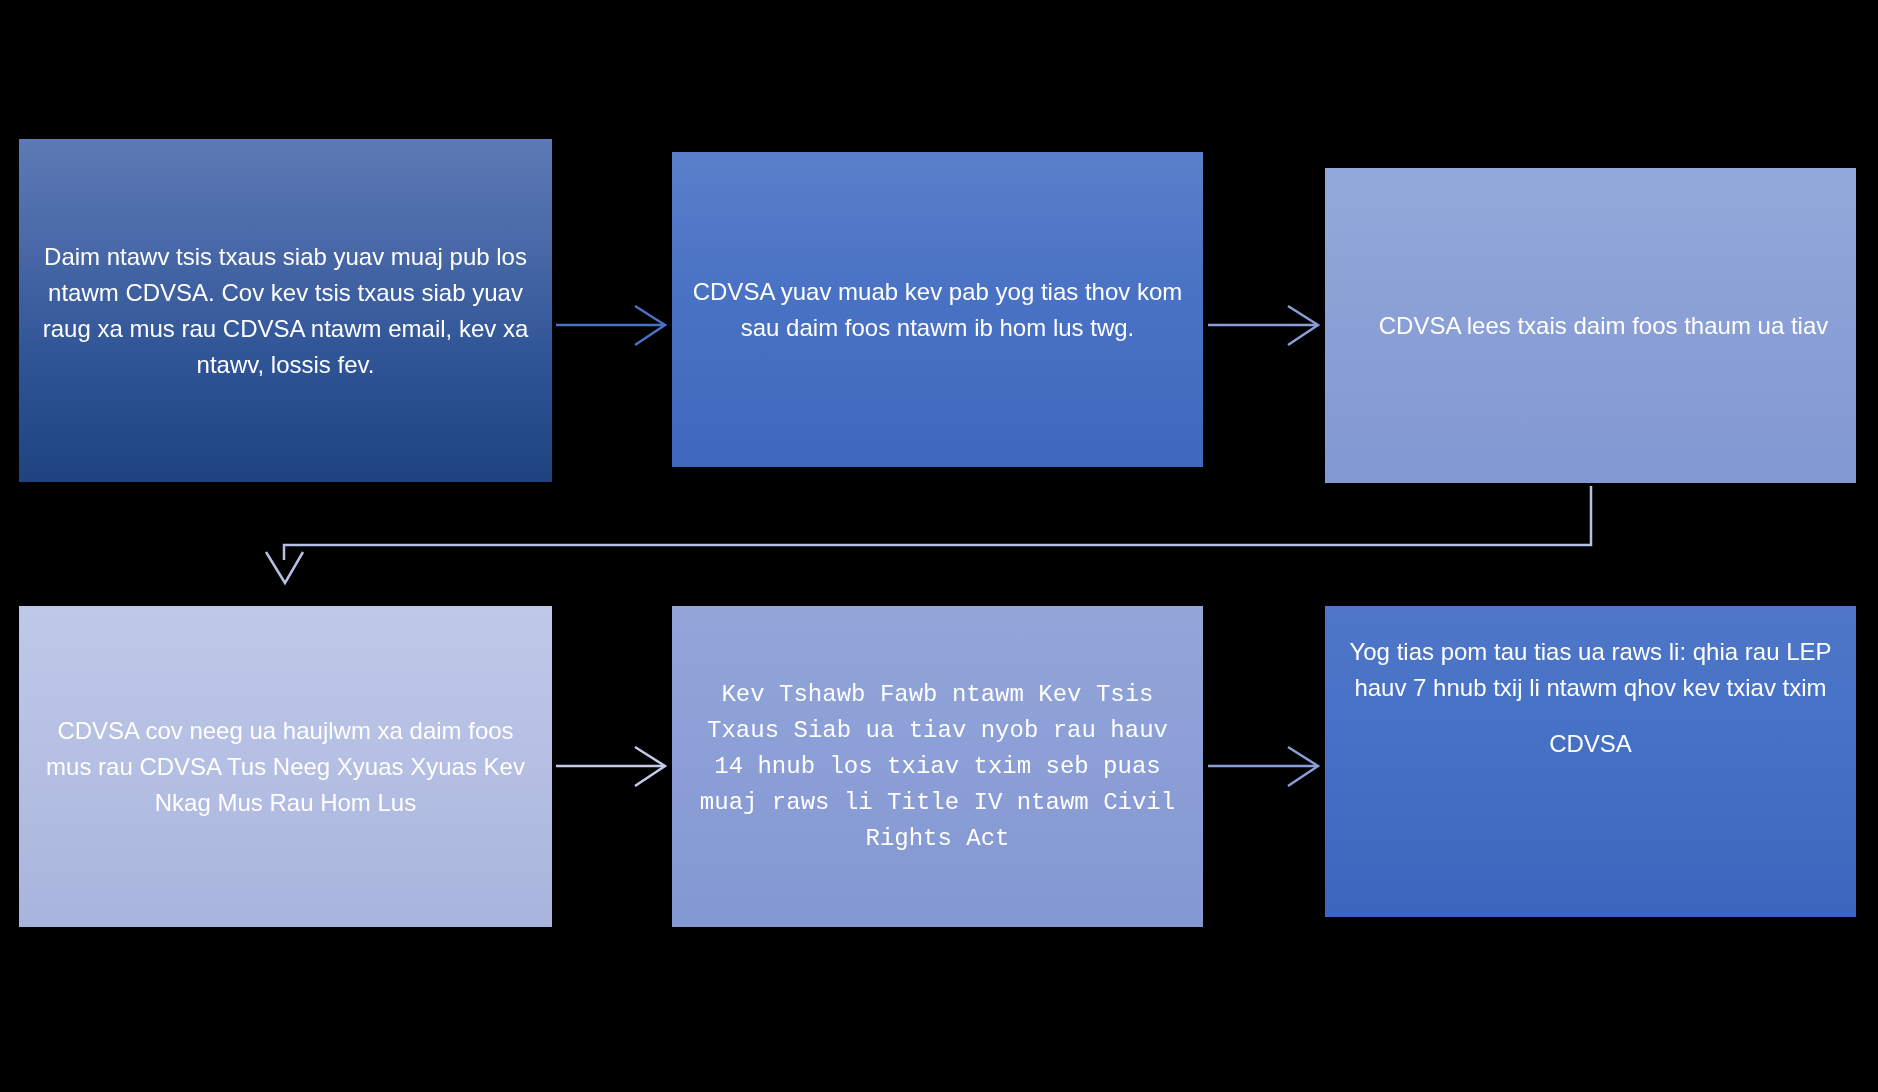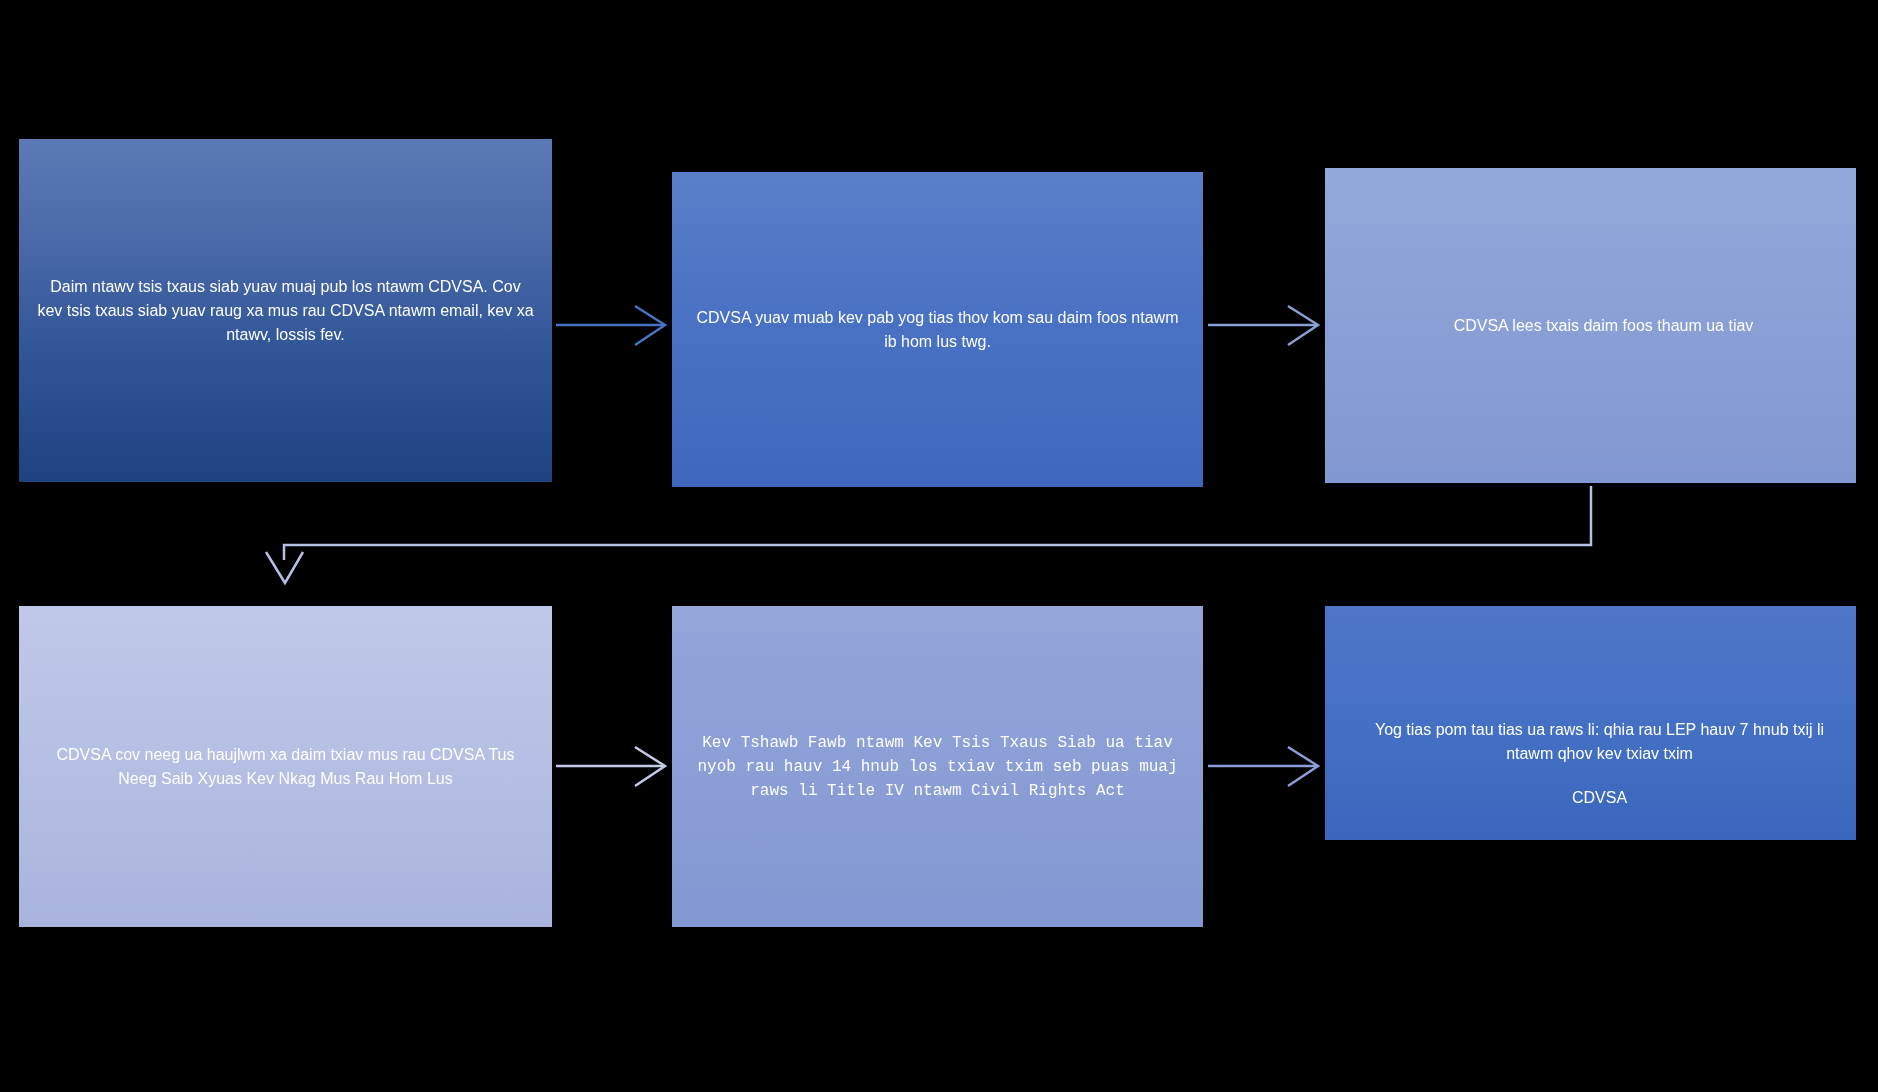--- a/index.html
+++ b/index.html
@@ -2,37 +2,37 @@
 <html><head>
 <meta charset="utf-8">
 <style>
   html,body{margin:0;padding:0;background:#000;}
   body{width:1878px;height:1092px;position:relative;overflow:hidden;
        font-family:"Liberation Sans","DejaVu Sans",sans-serif;}
   .canvas{position:absolute;inset:0;background:#000000;}
 
   .node{position:absolute;box-sizing:border-box;display:flex;
         align-items:center;justify-content:center;text-align:center;
-        color:#ffffff;font-size:16px;line-height:1.5;padding:10px 18px;}
+        color:#ffffff;font-size:24px;line-height:1.5;padding:10px 18px;}
   .node .txt{white-space:pre-line;}
 
   
   #n1{left:19px;  top:139px; width:533px; height:343px;
       background:linear-gradient(180deg,#5b7ab5 0%,#4a69a8 30%,#2e5496 65%,#1f4380 100%);}
-  #n2{left:672px; top:172px; width:531px; height:315px;
+  #n2{left:672px; top:152px; width:531px; height:315px;
       background:linear-gradient(180deg,#5a7fca 0%,#4a72c4 45%,#3f68bd 100%);}
   #n3{left:1325px;top:168px; width:531px; height:315px;
       background:linear-gradient(180deg,#93a8da 0%,#8a9fd5 50%,#8298d2 100%);padding-left:44px;}
   #n4{left:19px;  top:606px; width:533px; height:321px;
       background:linear-gradient(180deg,#bfc8e8 0%,#b6c0e4 45%,#a9b4dd 100%);}
   #n5{left:672px; top:606px; width:531px; height:321px;
       background:linear-gradient(180deg,#93a6da 0%,#8b9ed6 50%,#8397d2 100%);font-family:Liberation Mono, monospace;}
-  #n6{left:1325px;top:606px; width:531px; height:234px;
+  #n6{left:1325px;top:606px; width:531px; height:311px;
       background:linear-gradient(180deg,#4f76c8 0%,#4571c5 45%,#3a66bd 100%);
-      align-items:flex-end;padding-top:28px;padding-left:36px;}
+      align-items:flex-start;padding-top:28px;}
 
   #n6 .txt{display:block;}
   #n6 .blank{display:block;height:20px;}
 
   svg.links{position:absolute;left:0;top:0;width:1878px;height:1092px;
             pointer-events:none;}
 </style>
 </head>
 <body>
 
@@ -72,21 +72,21 @@
 
   <div class="node" id="n2">
     <span class="txt">CDVSA yuav muab kev pab yog tias thov kom sau daim foos ntawm ib hom lus twg.</span>
   </div>
 
   <div class="node" id="n3">
     <span class="txt">CDVSA lees txais daim foos thaum ua tiav</span>
   </div>
 
   <div class="node" id="n4">
-    <span class="txt">CDVSA cov neeg ua haujlwm xa daim txiav mus rau CDVSA Tus Neeg Saib Xyuas Kev Nkag Mus Rau Hom Lus</span>
+    <span class="txt">CDVSA cov neeg ua haujlwm xa daim foos mus rau CDVSA Tus Neeg Xyuas Xyuas Kev Nkag Mus Rau Hom Lus</span>
   </div>
 
   <div class="node" id="n5">
     <span class="txt">Kev Tshawb Fawb ntawm Kev Tsis Txaus Siab ua tiav nyob rau hauv 14 hnub los txiav txim seb puas muaj raws li Title IV ntawm Civil Rights Act</span>
   </div>
 
   <div class="node" id="n6">
     <div style="width:100%;">
       <span class="txt">Yog tias pom tau tias ua raws li: qhia rau LEP hauv 7 hnub txij li ntawm qhov kev txiav txim</span>
       <span class="blank"></span>

